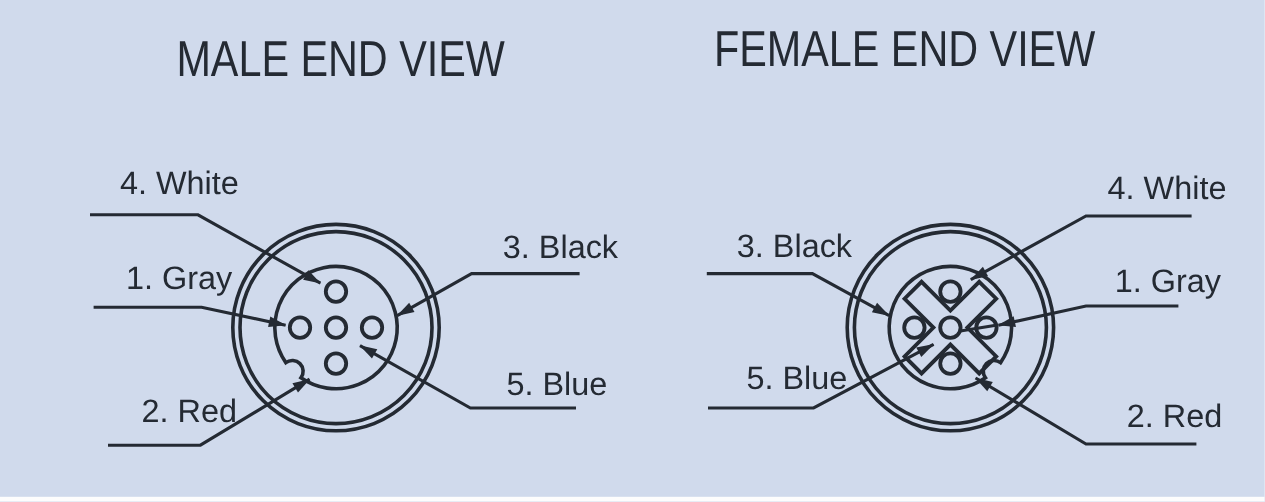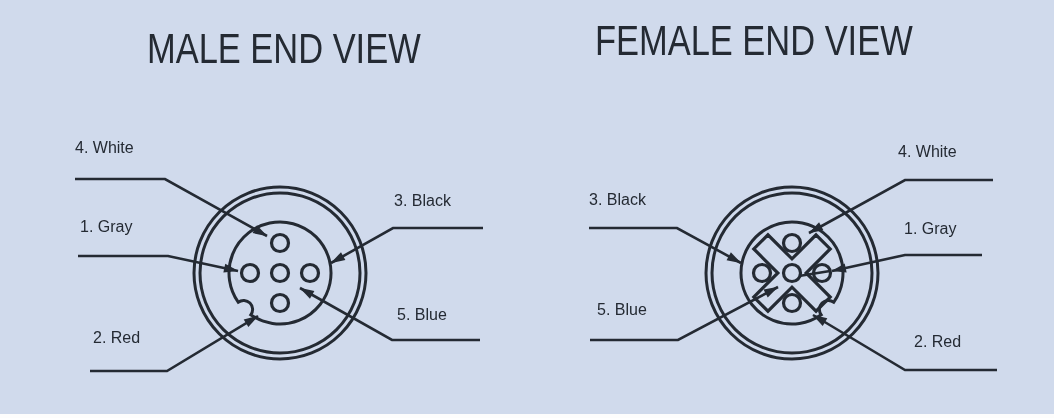--- a/index.html
+++ b/index.html
@@ -17,24 +17,25 @@
     color:#242a33;
     white-space:nowrap;
     transform:scaleX(0.82);
     transform-origin:left top;
     letter-spacing:0px;
   }
   #male-title{left:147px;top:25px;}
   #female-title{left:595px;top:17px;}
   .pin-label{
     position:absolute;
-    font-size:16px;
+    font-size:27px;
     color:#242a33;
     white-space:nowrap;
     line-height:1;
+    margin-left:25px;
   }
   
   #lbl-m-white{left:75px;top:140px;}
   #lbl-m-gray{left:80px;top:219px;}
   #lbl-m-red{left:93px;top:330px;}
   #lbl-m-black{left:394px;top:193px;}
   #lbl-m-blue{left:397px;top:307px;}
   
   #lbl-f-black{left:589px;top:192px;}
   #lbl-f-blue{left:597px;top:302px;}

